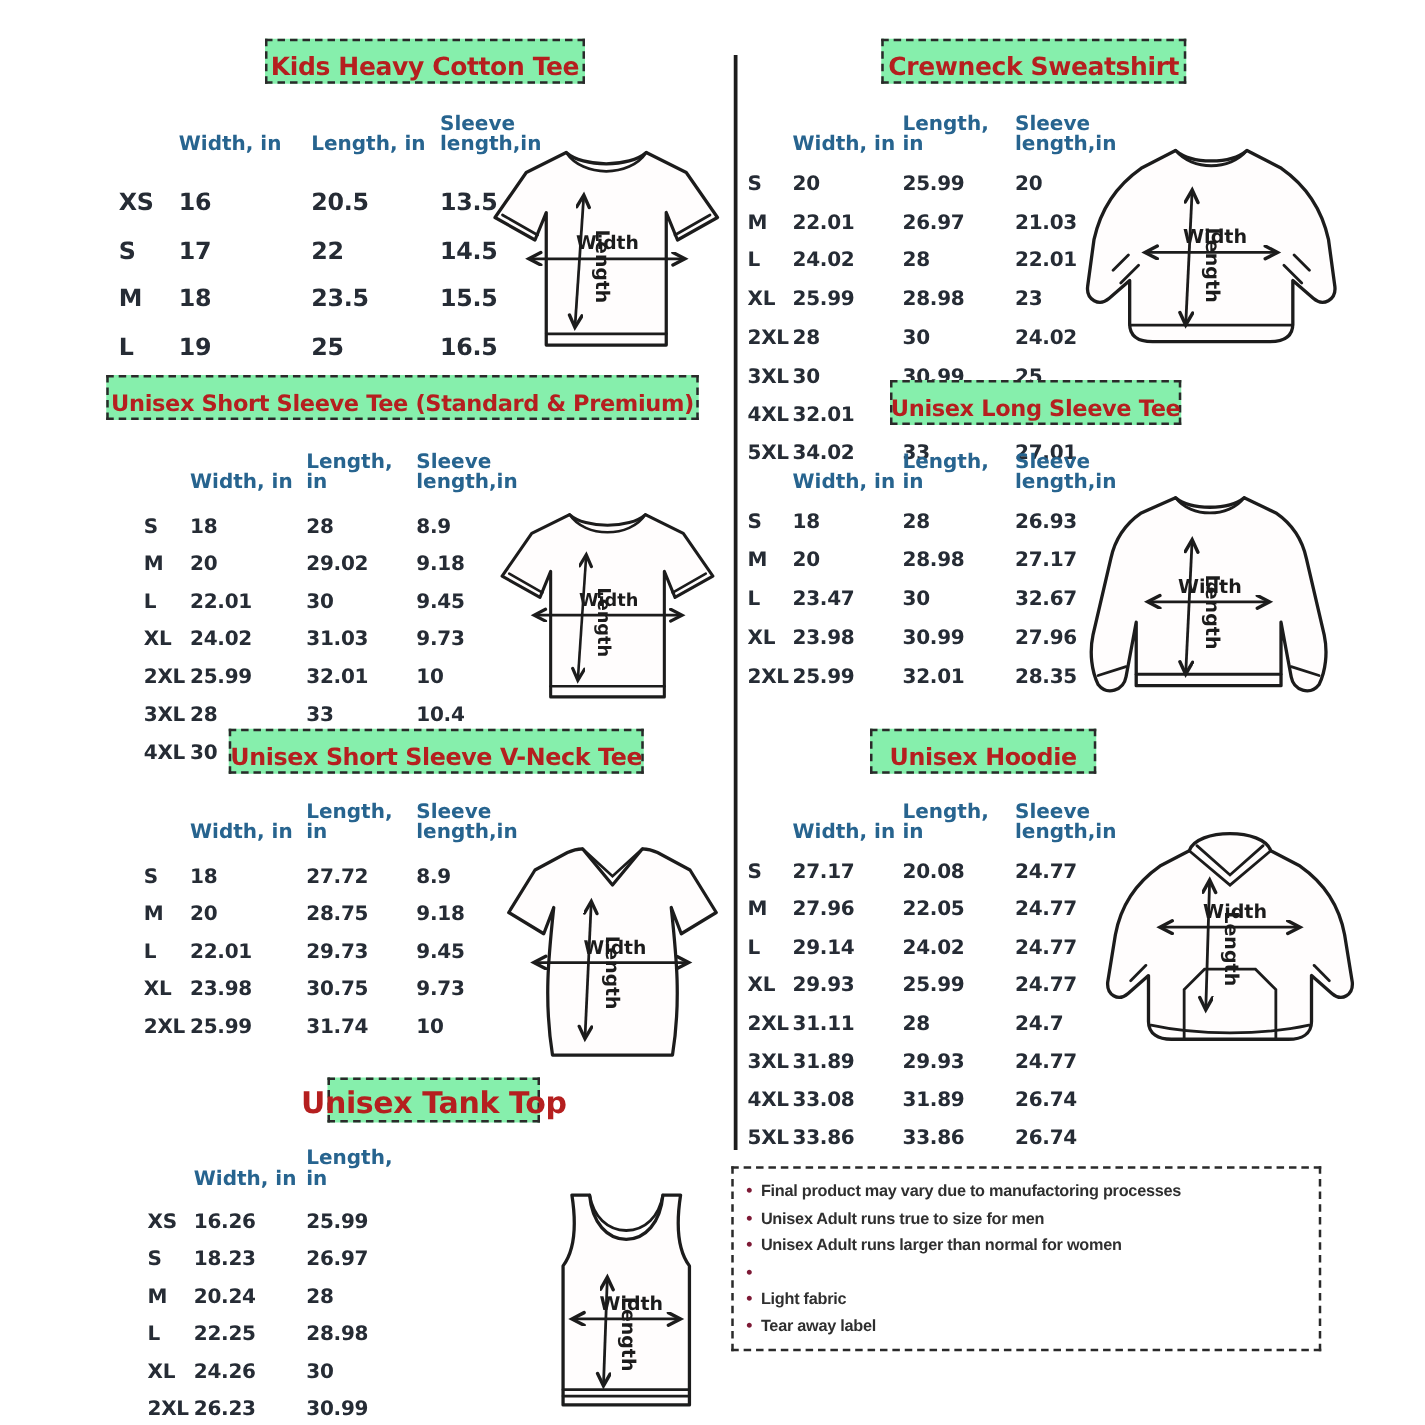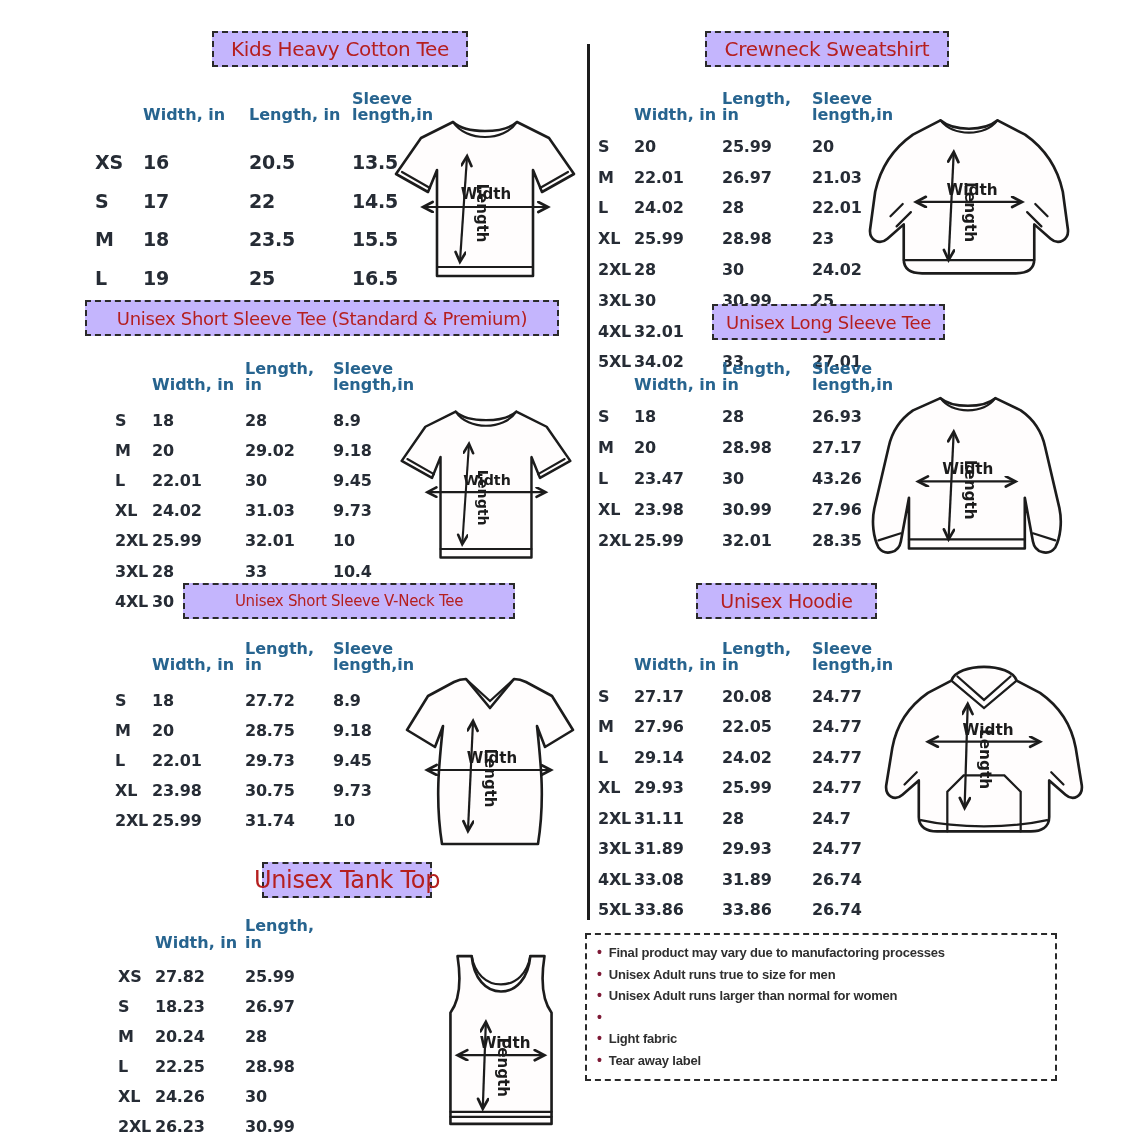--- a/index.html
+++ b/index.html
@@ -1,22 +1,22 @@
 <!DOCTYPE html>
 <html style="--title-red: #b51f1f; --header-blue: #27648f; --bullet-red: #7d1935;"><head>
 <meta charset="utf-8">
 <style>
   html,body{margin:0;padding:0;background:#fff;}
   .page{position:relative;width:1140px;height:1140px;background:#ffffff;overflow:hidden;
         font-family:"DejaVu Sans",sans-serif;color:#262c35;}
   .panel{position:absolute;inset:0;}
   .divider{position:absolute;background:#1c1c1c;}
-  .title{position:absolute;display:flex;align-items:center;justify-content:center;
-         border:2px dashed #2a2a2a;background:#c4b5fd;color:var(--title-red);
-         font-weight:normal;white-space:nowrap;letter-spacing:-0.3px;}
+  .title{position:absolute;display:flex;align-items:flex-end;justify-content:center;
+         border:2px dashed #2a2a2a;background:#86efac;color:var(--title-red);
+         font-weight:bold;white-space:nowrap;letter-spacing:-0.3px;}
   .table{position:absolute;}
   .thead,.trow{display:grid;grid-template-columns:var(--cols);margin-top:10px;}
   .thead{height:var(--th);align-items:end;}
   .th{color:var(--header-blue);font-weight:bold;font-size:16px;line-height:1.04;
       white-space:pre-line;padding-bottom:2px;}
   .tbody{margin-top:var(--gap);}
   .trow{height:var(--rh);align-items:center;}
   .td{font-weight:bold;color:#262c35;letter-spacing:-0.2px;}
   .t-lg .td{font-size:19px;}
   .t-md .td{font-size:16px;}
@@ -274,21 +274,21 @@
           <div class="trow">
             <span class="td">M</span>
             <span class="td">20</span>
             <span class="td">28.98</span>
             <span class="td">27.17</span>
           </div>
           <div class="trow">
             <span class="td">L</span>
             <span class="td">23.47</span>
             <span class="td">30</span>
-            <span class="td">43.26</span>
+            <span class="td">32.67</span>
           </div>
           <div class="trow">
             <span class="td">XL</span>
             <span class="td">23.98</span>
             <span class="td">30.99</span>
             <span class="td">27.96</span>
           </div>
           <div class="trow">
             <span class="td">2XL</span>
             <span class="td">25.99</span>
@@ -304,21 +304,21 @@
       <path class="d" d="M20,150 L42,143"></path>
         <path class="d" d="M194,150 L172,143"></path>
       <line class="arrow" x1="60" y1="92" x2="154" y2="92" marker-start="url(#ah)" marker-end="url(#ah)"></line>
       <line class="arrow" x1="94" y1="44" x2="89" y2="148" marker-start="url(#ah)" marker-end="url(#ah)"></line>
       <text class="lbl" x="108" y="85" text-anchor="middle">Width</text>
       <text class="lbl" x="105" y="100" text-anchor="middle" transform="rotate(90 105 100)">Length</text>
     </svg>
   </section>
 
   <section class="panel">
-    <div class="title" style="left:183px;top:583px;width:328px;height:32px;font-size:15px">
+    <div class="title" style="left:183px;top:583px;width:328px;height:32px;font-size:19px">
         <span>Unisex Short Sleeve V-Neck Tee</span>
       </div>
     <div class="table t-md" style="left:115px;top:628px;--cols:37px 93px 88px 90px;--th:38px;--gap:14px;--rh:20.2px">
         <div class="thead">
           <span></span>
           <span class="th">Width, in</span>
           <span class="th">Length, in</span>
           <span class="th">Sleeve
 length,in</span>
         </div>
@@ -449,21 +449,21 @@
       </div>
     <div class="table t-md" style="left:118px;top:908px;--cols:37px 90px 90px;--th:30px;--gap:18px;--rh:20px">
         <div class="thead">
           <span></span>
           <span class="th">Width, in</span>
           <span class="th">Length, in</span>
         </div>
         <div class="tbody">
           <div class="trow">
             <span class="td">XS</span>
-            <span class="td">27.82</span>
+            <span class="td">16.26</span>
             <span class="td">25.99</span>
           </div>
           <div class="trow">
             <span class="td">S</span>
             <span class="td">18.23</span>
             <span class="td">26.97</span>
           </div>
           <div class="trow">
             <span class="td">M</span>
             <span class="td">20.24</span>

